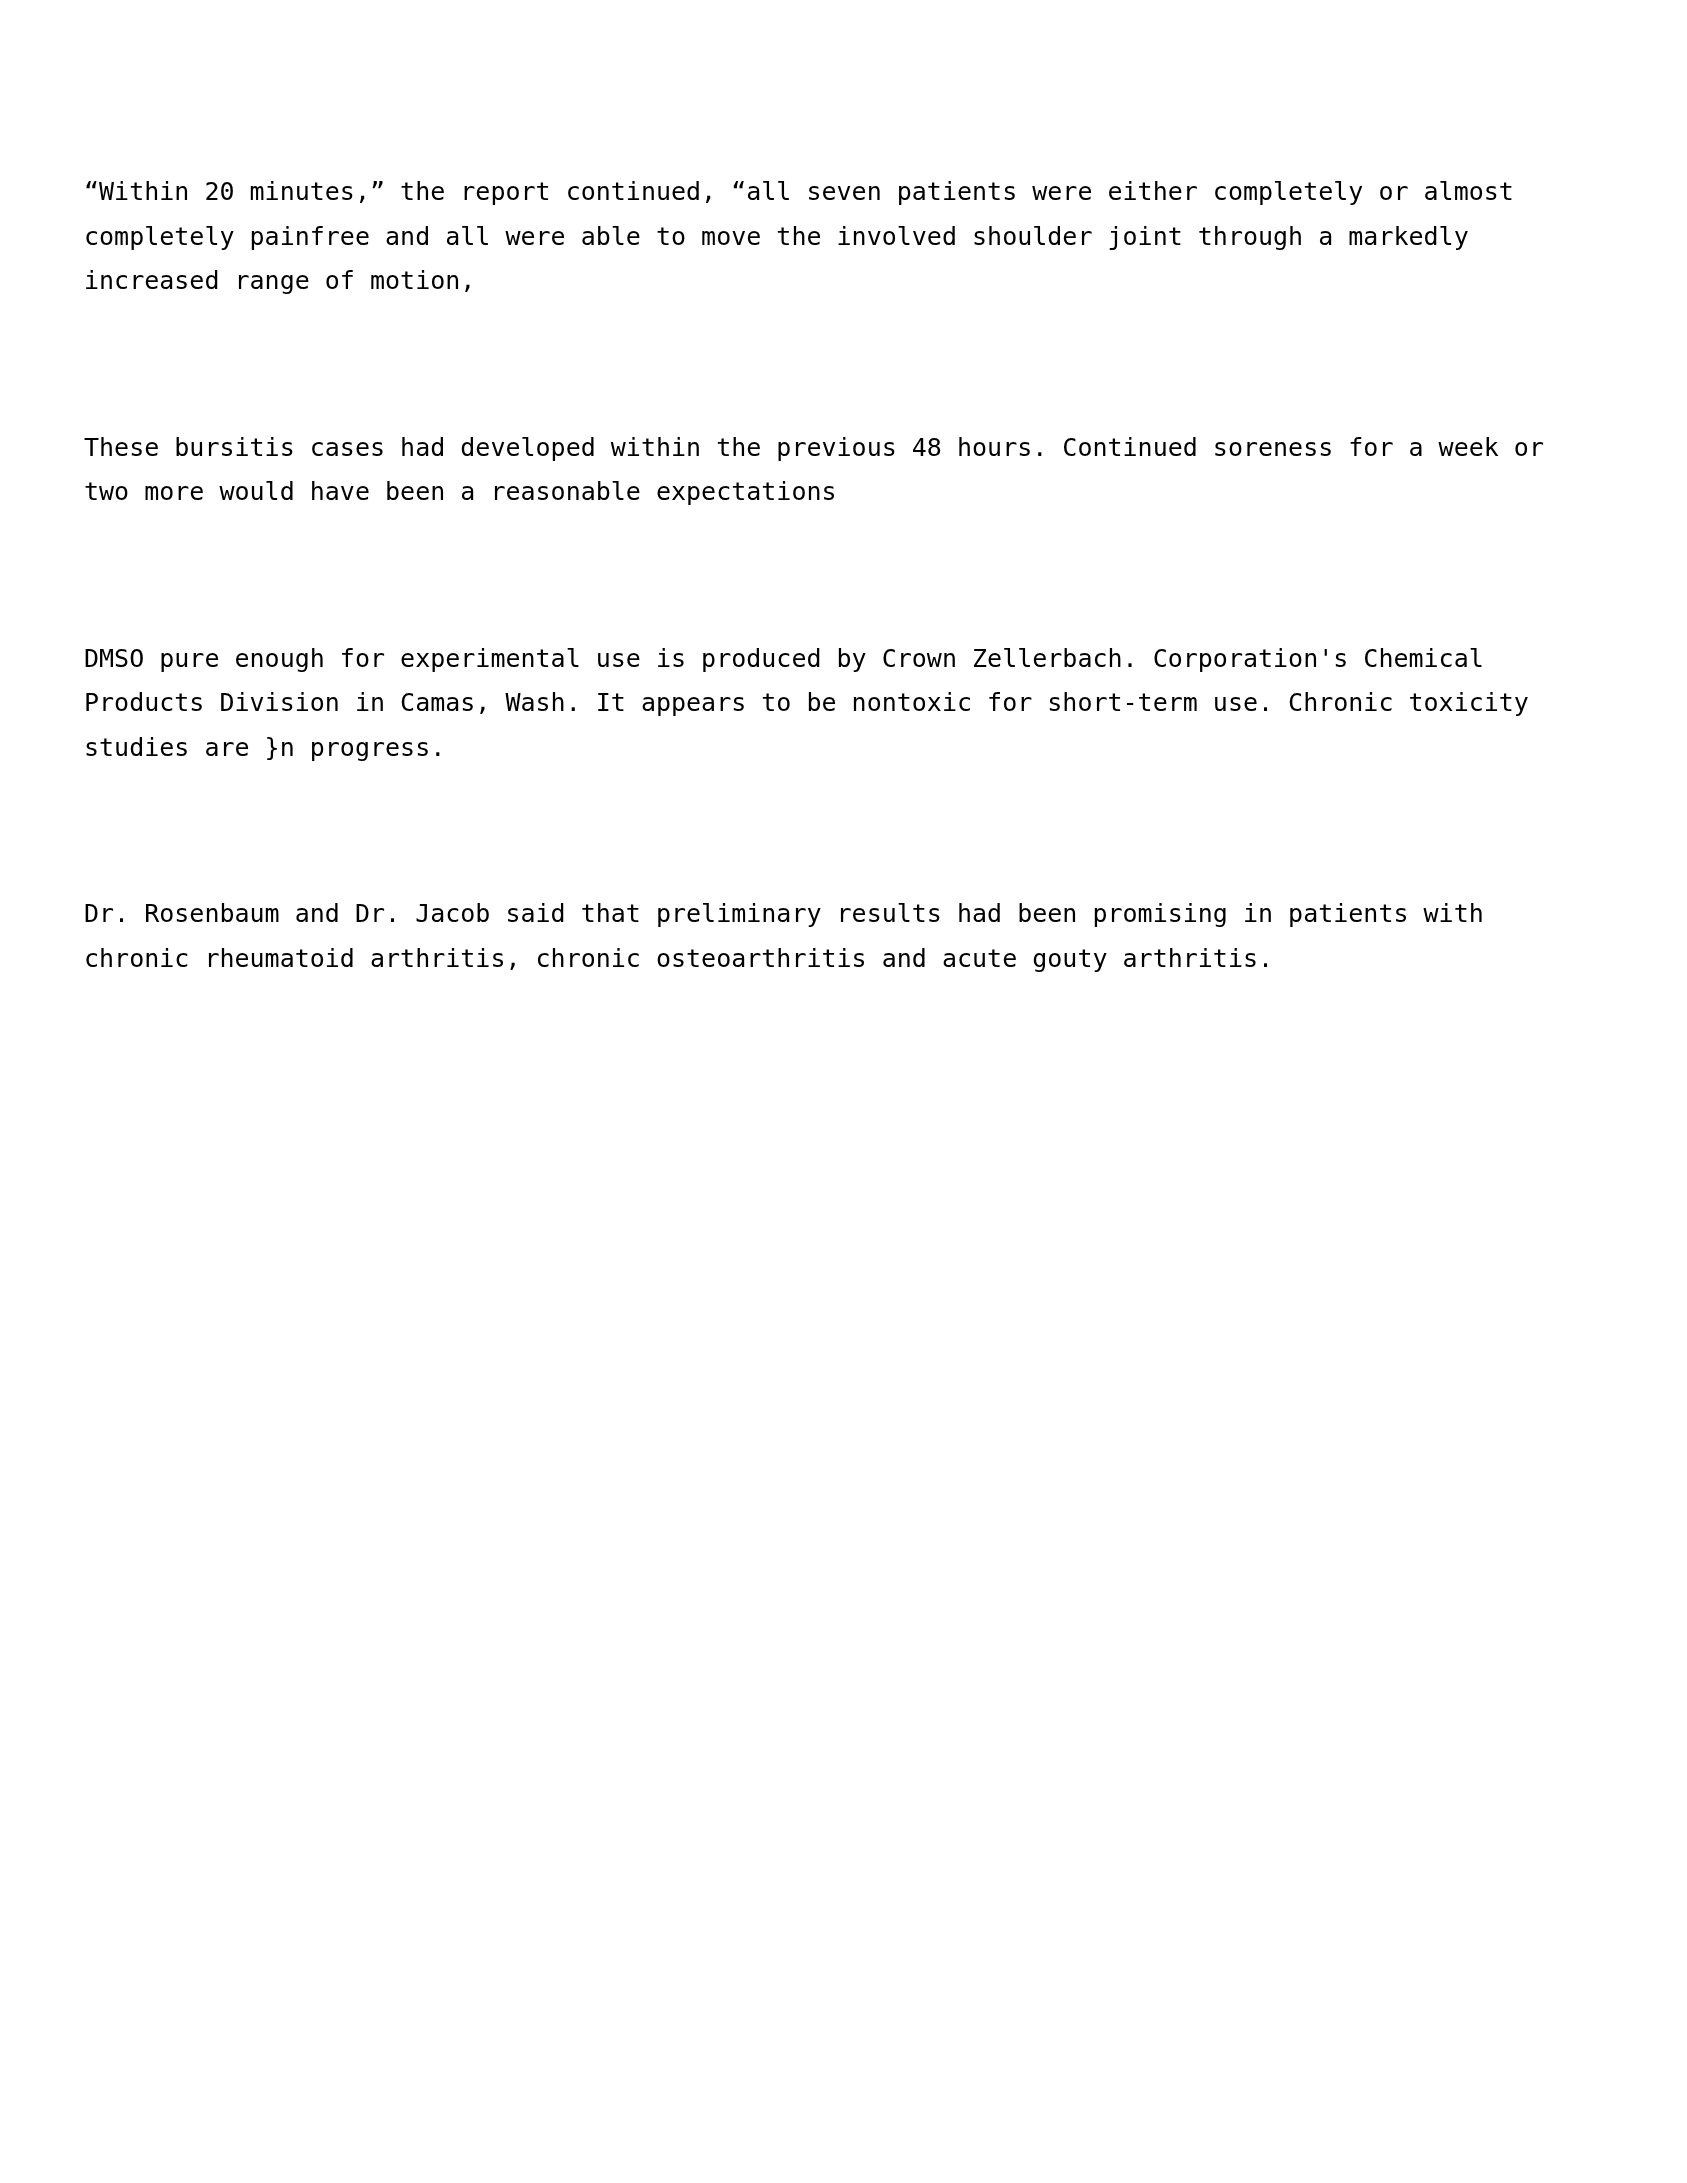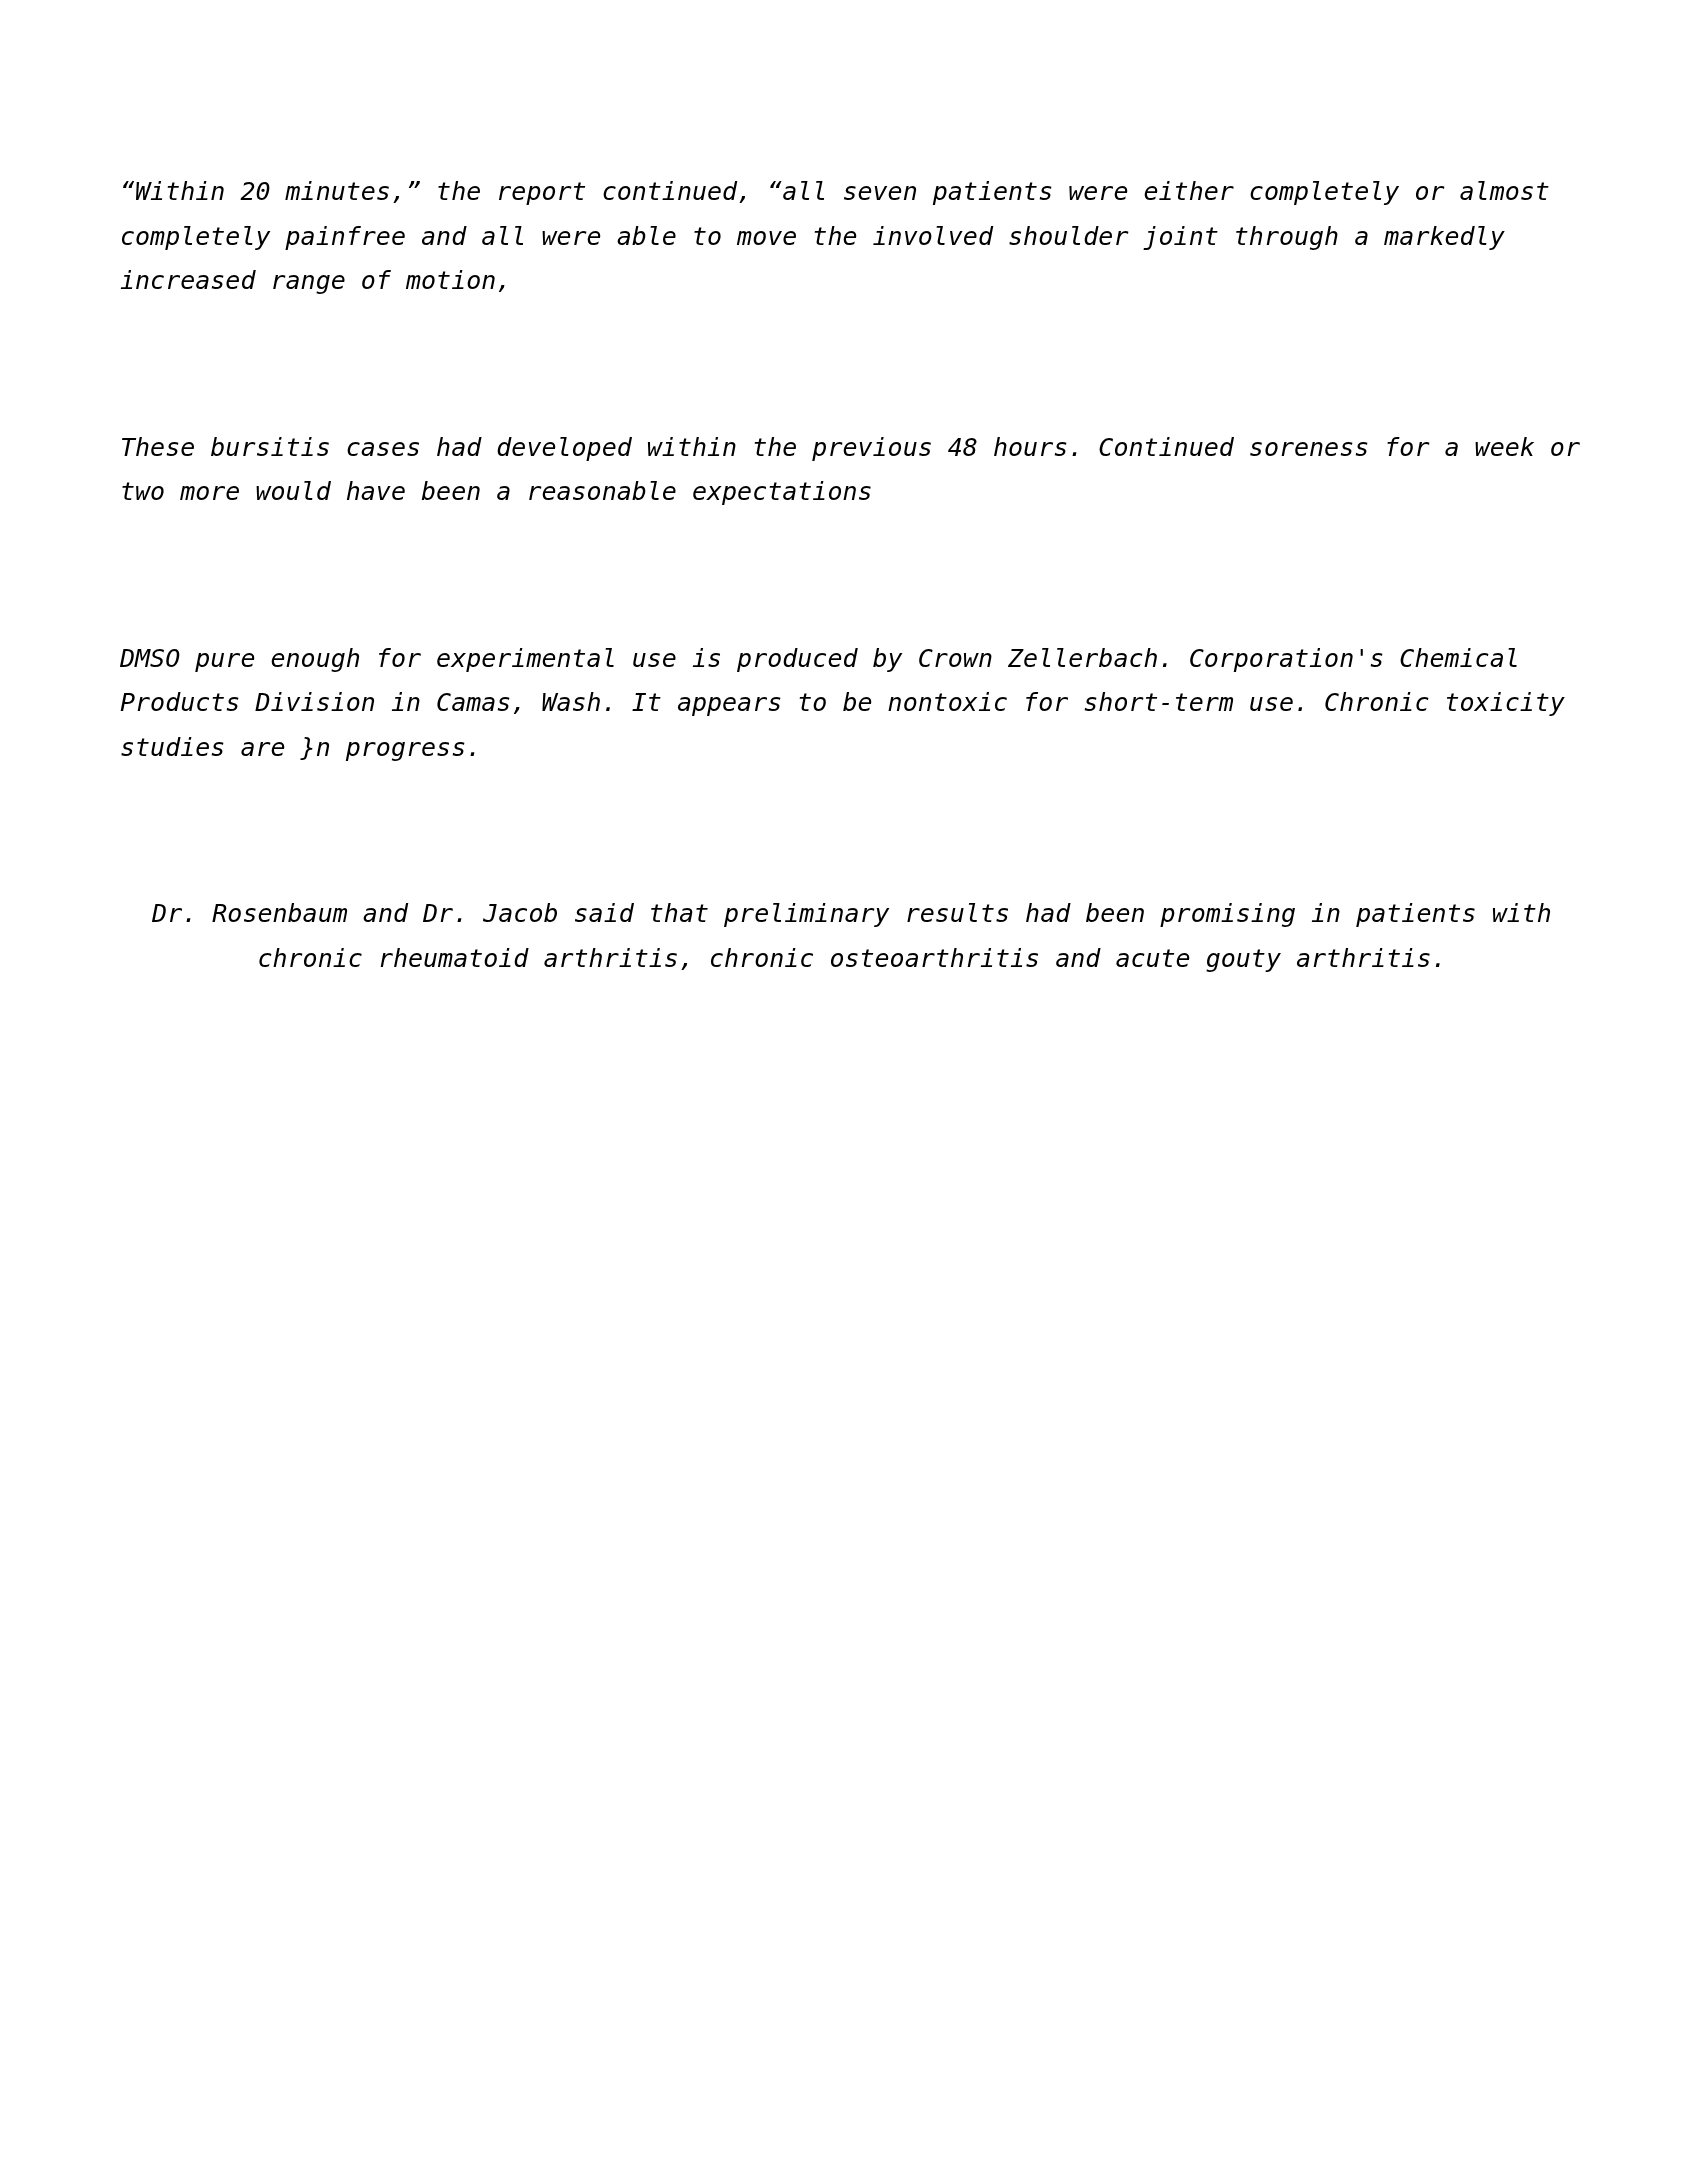--- a/index.html
+++ b/index.html
@@ -5,38 +5,36 @@
   html, body {
     margin: 0;
     padding: 0;
     background: #ffffff;
   }
   .page {
     width: 1687px;
     height: 2156px;
     background: #ffffff;
     box-sizing: border-box;
-    padding: 81px 103px 0 120px;
+    padding: 81px 103px 0 84px;
     font-family: "DejaVu Sans Mono", monospace;
-    font-style: italic;
   }
   .doc-body {
     font-size: 25px;
     line-height: 1.78;
     color: #000000;
     letter-spacing: 0px;
     white-space: pre-wrap;
   }
   .para {
     margin: 0 0 33px 0;
     white-space: pre-wrap;
   }
   .para:last-child {
     margin-bottom: 0;
-    text-align: center;
   }
 </style>
 </head>
 <body>
 
 <div class="page">
   <div class="doc-body">
     <p class="para">“Within 20 minutes,” the report continued, “all seven patients were either completely or almost completely painfree and all were able to move the involved shoulder joint through a markedly increased range of motion,</p>
     <p class="para">These bursitis cases had developed within the previous 48 hours. Continued soreness for a week or two more would have been a reasonable expectations</p>
     <p class="para">DMSO pure enough for experimental use is produced by Crown Zellerbach. Corporation's Chemical Products Division in Camas, Wash. It appears to be nontoxic for short-term use. Chronic toxicity studies are }n progress.</p>

